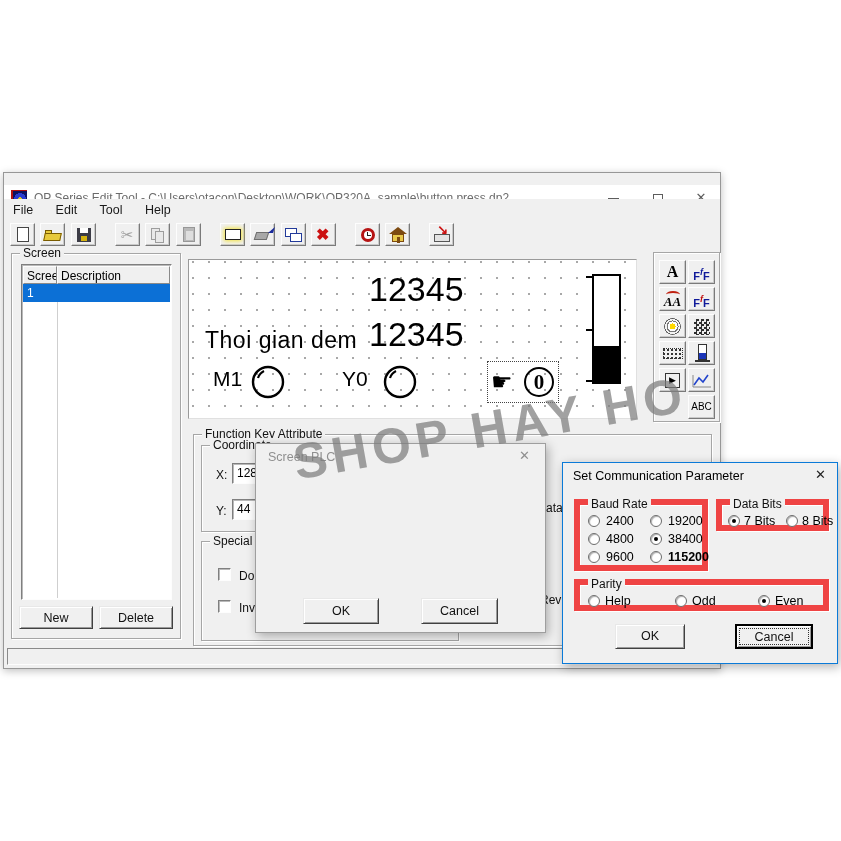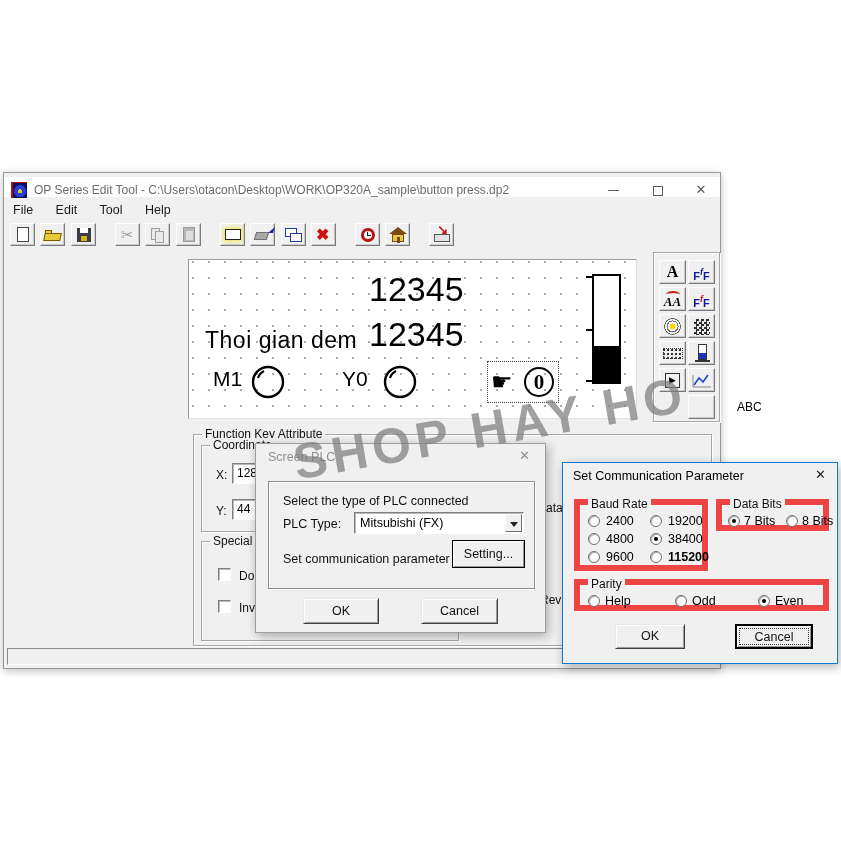--- a/index.html
+++ b/index.html
@@ -2,21 +2,21 @@
 <html><head>
 <meta charset="utf-8">
 <style>
   * { margin:0; padding:0; box-sizing:border-box; }
   html,body { width:841px; height:841px; background:#fff; font-family:"Liberation Sans",sans-serif; }
   .page { position:relative; width:841px; height:841px; background:#fff; overflow:hidden; }
 
   
   .main-window { position:absolute; left:3px; top:172px; width:718px; height:497px;
     background:#f0f0f0; border:1px solid #979797; box-shadow:0 2px 8px rgba(0,0,0,.25); }
-  .titlebar { position:absolute; left:0; top:4px; width:100%; height:20px; background:#fff; }
+  .titlebar { position:absolute; left:0; top:12px; width:100%; height:20px; background:#fff; }
   .appicon { position:absolute; left:7px; top:5px; width:16px; height:16px; background:#10158c;
     border-left:2px solid #b01010; border-top:1px solid #b01010;
     background-image:radial-gradient(circle at 50% 55%, #d8c82a 0 2px, #2a3bd0 2px 6px, #0a1060 6px); }
   .wtitle { position:absolute; left:30px; top:6px; font-size:12px; color:#6b6b6b; white-space:nowrap; }
   .tbtn { position:absolute; top:0; width:38px; height:26px; color:#5c5c5c; text-align:center; line-height:26px; font-size:13px; }
   .minline { display:inline-block; width:11px; height:1px; background:#5c5c5c; vertical-align:middle; }
   .maxbox { display:inline-block; width:10px; height:10px; border:1px solid #5c5c5c; vertical-align:middle; }
 
   .menubar { position:absolute; left:0; top:26px; width:100%; height:22px; background:#f0f0f0; }
   .menuitem { display:inline-block; padding:4px 9px 0 9px; font-size:12.5px; color:#1a1a1a; }
@@ -102,21 +102,21 @@
   .ri-lamp { position:absolute; left:4px; top:3px; width:17px; height:17px; border-radius:50%;
     background:radial-gradient(#ffd800 0 3px, #fdfdfd 3px 5px, #777 5px 6px, #f2f2f2 6px 7.5px, #555 7.5px 8.5px, transparent 8.5px); }
   .ri-qr { position:absolute; left:5px; top:4px; width:16px; height:16px;
     background:repeating-conic-gradient(#2e2e2e 0% 25%, #ececec 0% 50%); background-size:5px 5px; }
   .ri-dotrect { position:absolute; left:3px; top:6px; width:20px; height:11px; border:1px dotted #333;
     background-image:radial-gradient(#333 0.9px, transparent 1.1px); background-size:4px 4px; background-position:2px 3px; }
   .ri-thermo { position:absolute; left:9px; top:2px; width:9px; height:16px; border:1px solid #333; background:#fff; }
   .ri-thermo::after { content:""; position:absolute; left:0; right:0; bottom:0; height:6px; background:#1b35b8; }
   .ri-thermo-base { position:absolute; left:6px; top:18px; width:15px; height:2px; background:#333; }
   .ri-play { position:absolute; left:5px; top:4px; width:15px; height:15px; border:1px solid #333; font-size:9px; line-height:13px; color:#000; text-align:center; }
-  .ri-abc { font-size:12px; line-height:22px; color:#000;margin-left:48px; }
+  .ri-abc { font-size:10px; line-height:22px; color:#000; }
 
   
   .fka-group { left:189px; top:261px; width:519px; height:212px; }
   .coord-group { position:absolute; left:7px; top:10px; width:258px; height:87px; border:1px solid #a6a6a6; box-shadow:1px 1px 0 #fff, inset 1px 1px 0 #fff; }
   .special-group { position:absolute; left:7px; top:106px; width:258px; height:100px; border:1px solid #a6a6a6; box-shadow:1px 1px 0 #fff, inset 1px 1px 0 #fff; }
   .flabel { position:absolute; font-size:12px; color:#111; }
   .field { position:absolute; background:#fff; border:1px solid; border-color:#7f7f7f #fdfdfd #fdfdfd #7f7f7f; box-shadow:inset 1px 1px 0 #b9b9b9;
     font-size:12px; padding:2px 0 0 4px; }
   .spin { position:absolute; width:12px; top:0; bottom:0; right:0; border-left:1px solid #aaa; background:#f0f0f0; }
   .spin::before { content:"▲"; position:absolute; top:0px; left:2px; font-size:6px; color:#333; }
@@ -186,20 +186,31 @@
       <span class="tb"><span class="ic i-edit"></span></span>
       <span class="tb"><span class="ic i-cs1"></span><span class="ic i-cs2"></span></span>
       <span class="tb"><span class="ic i-delx">✖</span></span>
       <span class="tbgap"></span>
       <span class="tb"><span class="ic i-alarm"></span></span>
       <span class="tb"><span class="ic i-home-roof"></span><span class="ic i-home-body"></span></span>
       <span class="tbgap"></span>
       <span class="tb"><span class="ic i-dev"></span><span class="ic i-arrow">↘</span></span>
     </div>
 
+    <div class="groupbox screen-group">
+      <span class="legend">Screen</span>
+      <div class="screen-table">
+        <div class="th th1">Scree</div>
+        <div class="th th2">Description</div>
+        <div class="sel-row">1</div>
+        <div class="col-div"></div>
+      </div>
+      <div class="btn new-btn">New</div>
+      <div class="btn del-btn">Delete</div>
+    </div>
 
     <div class="canvas">
       <div class="cv-big" style="left:180px; top:10px;">12345</div>
       <div class="cv-label" style="left:16px; top:67px;">Thoi gian dem</div>
       <div class="cv-big" style="left:180px; top:55px;">12345</div>
 
       <div class="cv-small" style="left:24px; top:107px;">M1</div>
       <svg class="lampsvg" style="left:60px; top:103px;" width="38" height="38">
         <circle cx="19" cy="19" r="15" fill="none" stroke="#000" stroke-width="2.4"></circle>
         <path d="M9 15 A 12 12 0 0 1 15 8" fill="none" stroke="#000" stroke-width="2.2"></path>
@@ -279,30 +290,20 @@
       <span class="frag" style="left:346px; top:158px;">Revi</span>
     </div>
 
     <div class="statusbar"></div>
   </div>
 
   <div class="dialog plc-dialog">
     <span class="dtitle" style="color:#8f8f8f;">Screen PLC</span>
     <span class="dclose" style="left:263px; color:#8f8f8f;">✕</span>
 
-    <div class="plc-panel">
-      <span class="flabel" style="left:14px; top:12px; font-size:12.5px;">Select the type of PLC connected</span>
-      <span class="flabel" style="left:14px; top:35px; font-size:12.5px;">PLC Type:</span>
-      <div class="combo">
-        <span>Mitsubishi (FX)</span>
-        <span class="combo-btn"></span>
-      </div>
-      <span class="flabel" style="left:14px; top:70px; font-size:12.5px;">Set communication parameter</span>
-      <div class="btn setting-btn">Setting...</div>
-    </div>
 
     <div class="btn plc-ok">OK</div>
     <div class="btn plc-cancel">Cancel</div>
   </div>
 
   <div class="dialog comm-dialog">
     <span class="dtitle" style="left:10px; color:#000;">Set Communication Parameter</span>
     <span class="dclose" style="left:252px; color:#222;">✕</span>
 
     <div class="cgroup" style="left:11px; top:36px; width:134px; height:72px;">

